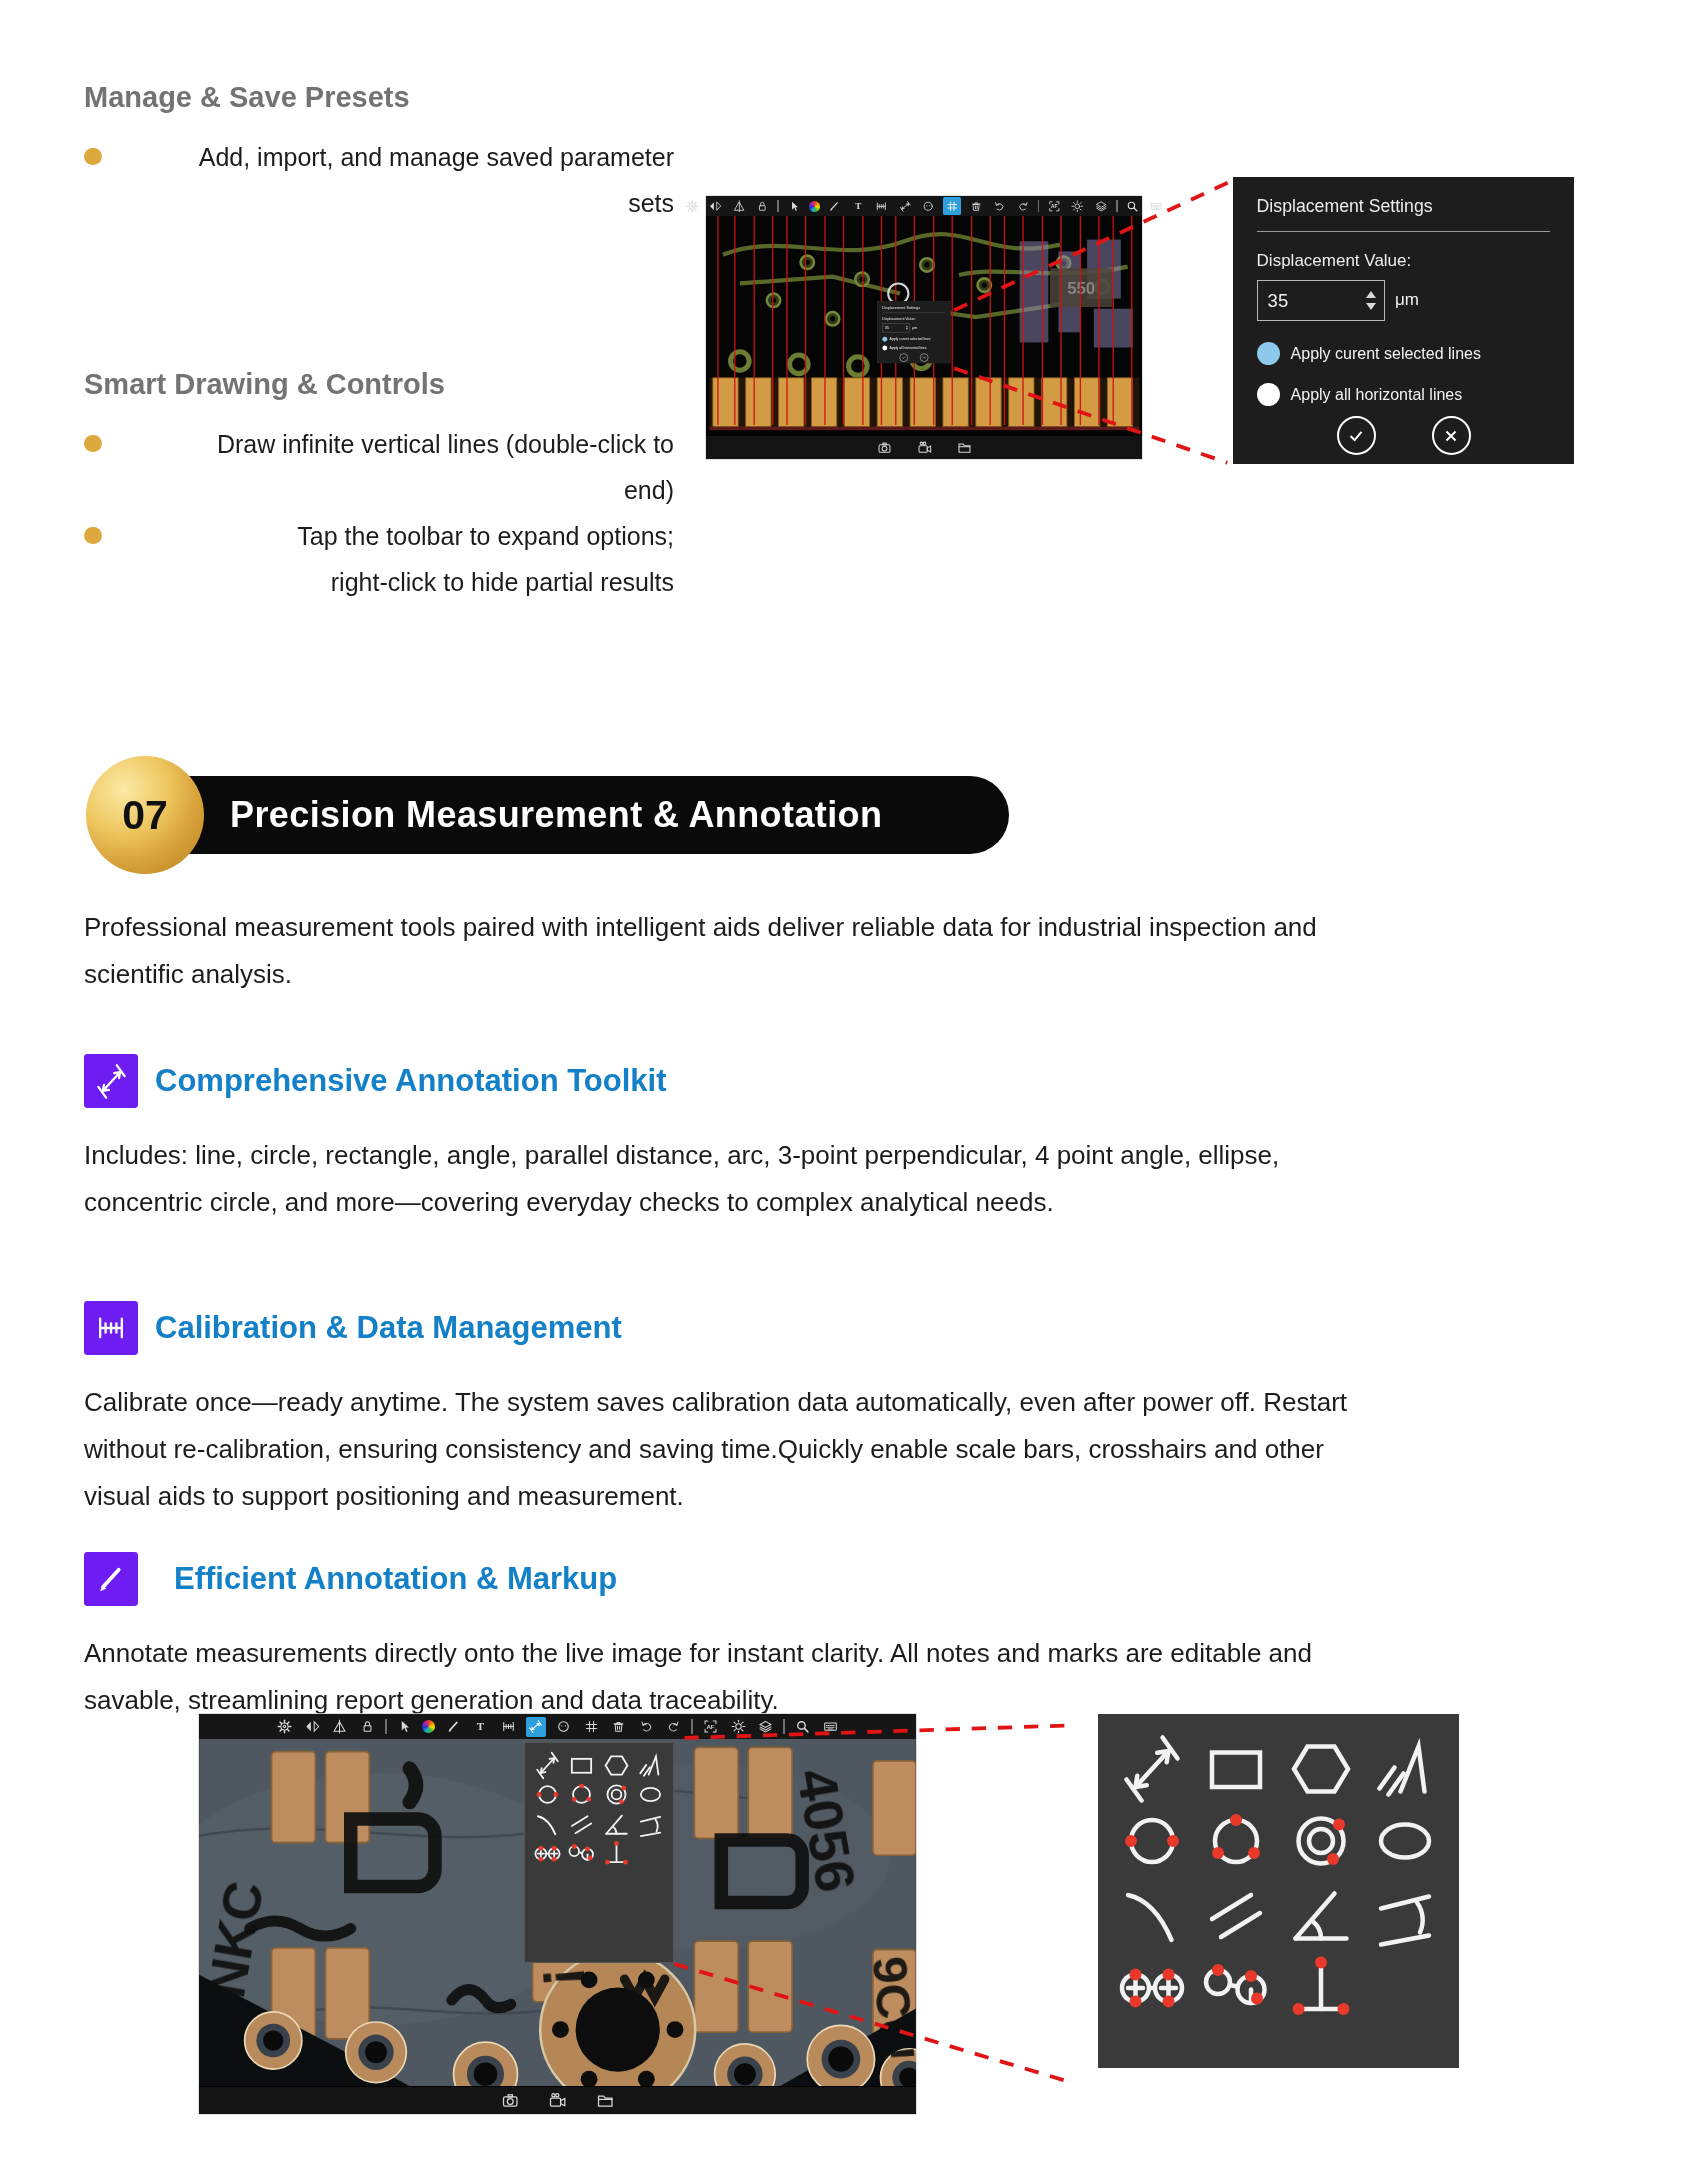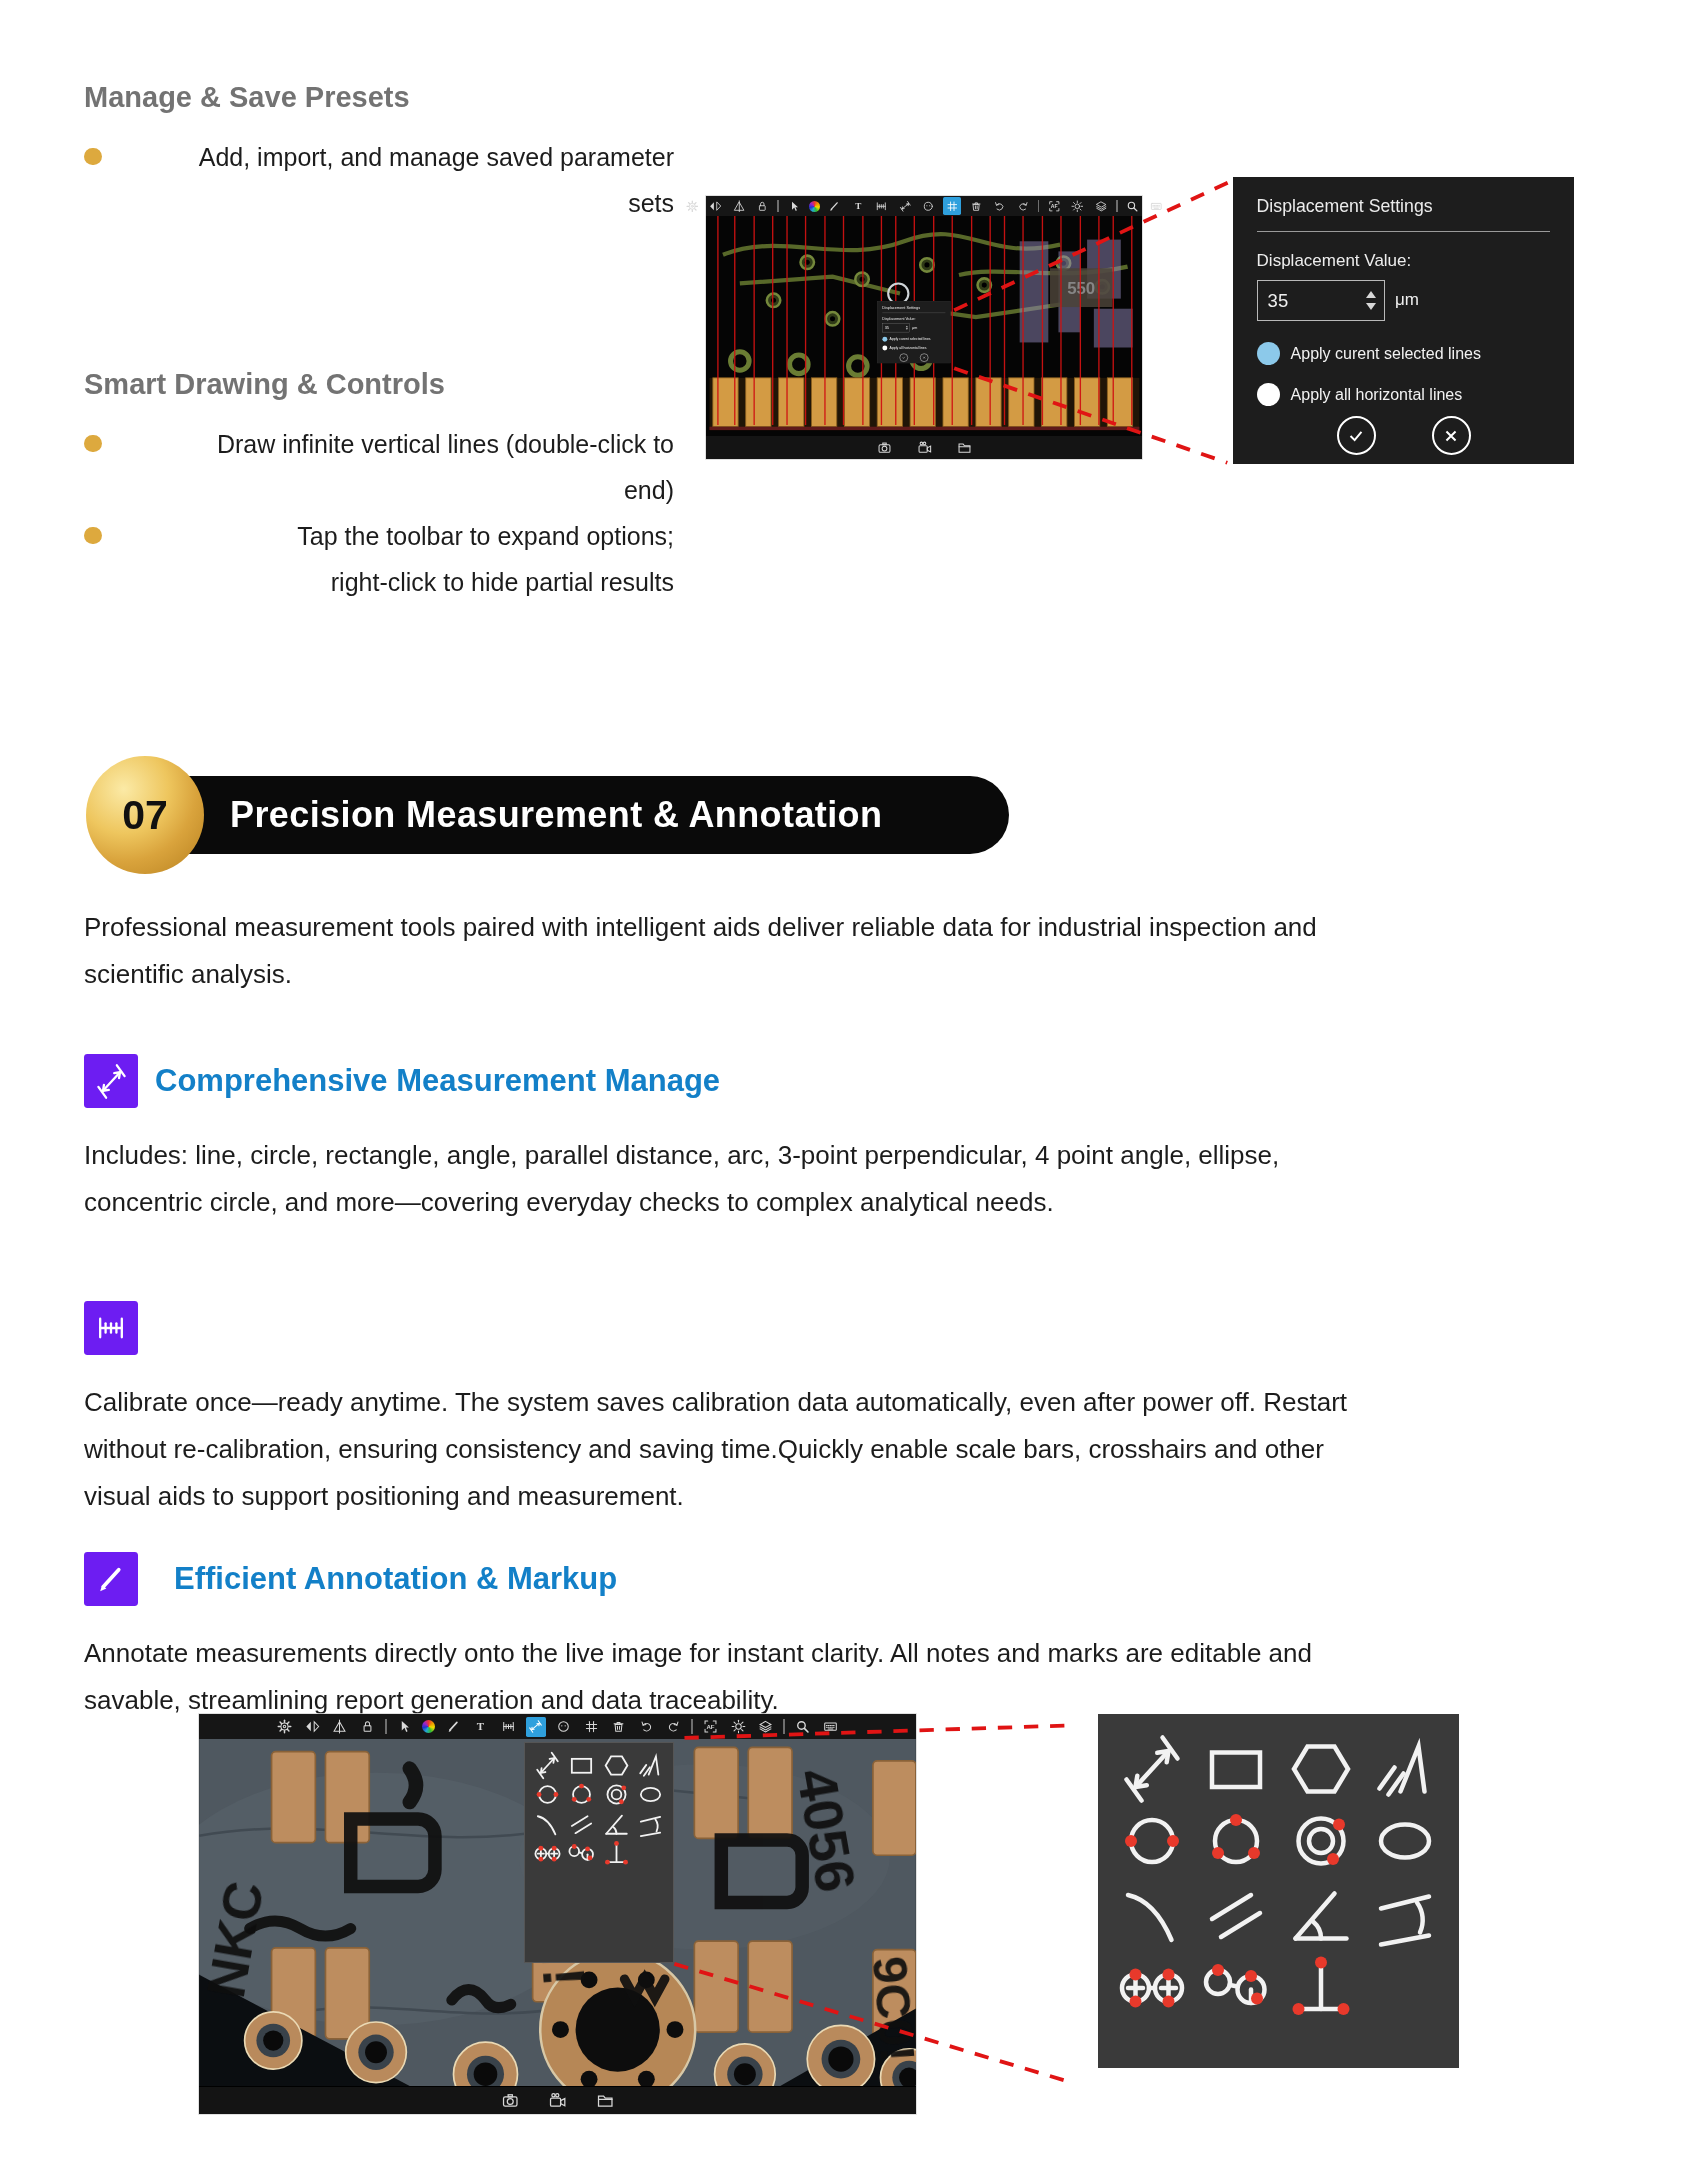--- a/index.html
+++ b/index.html
@@ -439,35 +439,36 @@
 <div class="abs subhead-row" style="left:84px;top:1054px;">
   <span class="subicon">
       <svg width="37" height="37" viewBox="0 0 48 48" fill="none" stroke="#ffffff" stroke-width="3" stroke-linecap="round">
         <line x1="7" y1="31" x2="17" y2="45"></line>
         <line x1="31" y1="3" x2="41" y2="17"></line>
       <line x1="13" y1="36" x2="35" y2="12"></line>
         <path d="M13,36 l7.5,-1.2 M13,36 l1.2,-7.5"></path>
         <path d="M35,12 l-7.5,1.2 M35,12 l-1.2,7.5"></path>
       </svg>
     </span>
-  <span class="subtitle">Comprehensive Measurement Manage</span>
+  <span class="subtitle">Comprehensive Annotation Toolkit</span>
 </div>
 <div class="abs body-par" style="left:84px;top:1132px;width:1551px;">Includes: line, circle, rectangle, angle, parallel distance, arc, 3-point perpendicular, 4 point angle, ellipse,<br>concentric circle, and more—covering everyday checks to complex analytical needs.</div>
 
 <div class="abs subhead-row" style="left:84px;top:1301px;">
   <span class="subicon">
       <svg width="34" height="34" viewBox="0 0 22 22" fill="none" stroke="#ffffff" stroke-width="1.5" stroke-linecap="round">
         <line x1="4" y1="5" x2="4" y2="17"></line>
         <line x1="18" y1="5" x2="18" y2="17"></line>
         <line x1="4" y1="11" x2="18" y2="11"></line>
       <line x1="7.5" y1="8" x2="7.5" y2="14"></line>
         <line x1="11" y1="8" x2="11" y2="14"></line>
         <line x1="14.5" y1="8" x2="14.5" y2="14"></line>
       </svg>
     </span>
+  <span class="subtitle">Calibration &amp; Data Management</span>
 </div>
 <div class="abs body-par" style="left:84px;top:1379px;width:1551px;">Calibrate once—ready anytime. The system saves calibration data automatically, even after power off. Restart<br>without re-calibration, ensuring consistency and saving time.Quickly enable scale bars, crosshairs and other<br>visual aids to support positioning and measurement.</div>
 
 <div class="abs subhead-row" style="left:84px;top:1552px;gap:36px;">
   <span class="subicon">
       <svg width="34" height="34" viewBox="0 0 22 22" fill="none" stroke="#ffffff" stroke-width="1.5" stroke-linecap="round">
         <line x1="6" y1="16" x2="16" y2="5" stroke-width="2.4"></line>
         <polygon points="4,19 5.2,15 8,17.2" fill="#ffffff" stroke="none"></polygon>
       </svg>
     </span>

